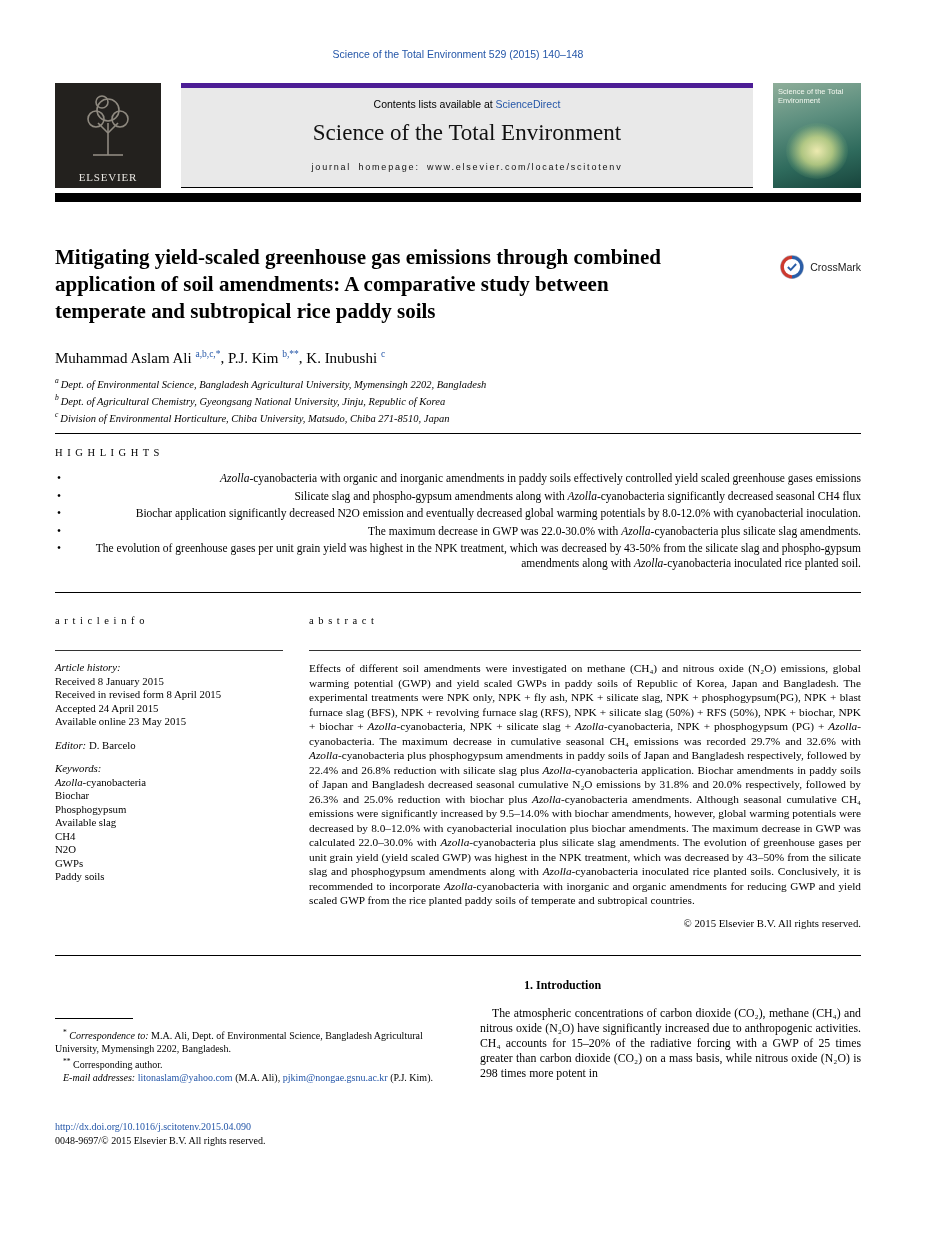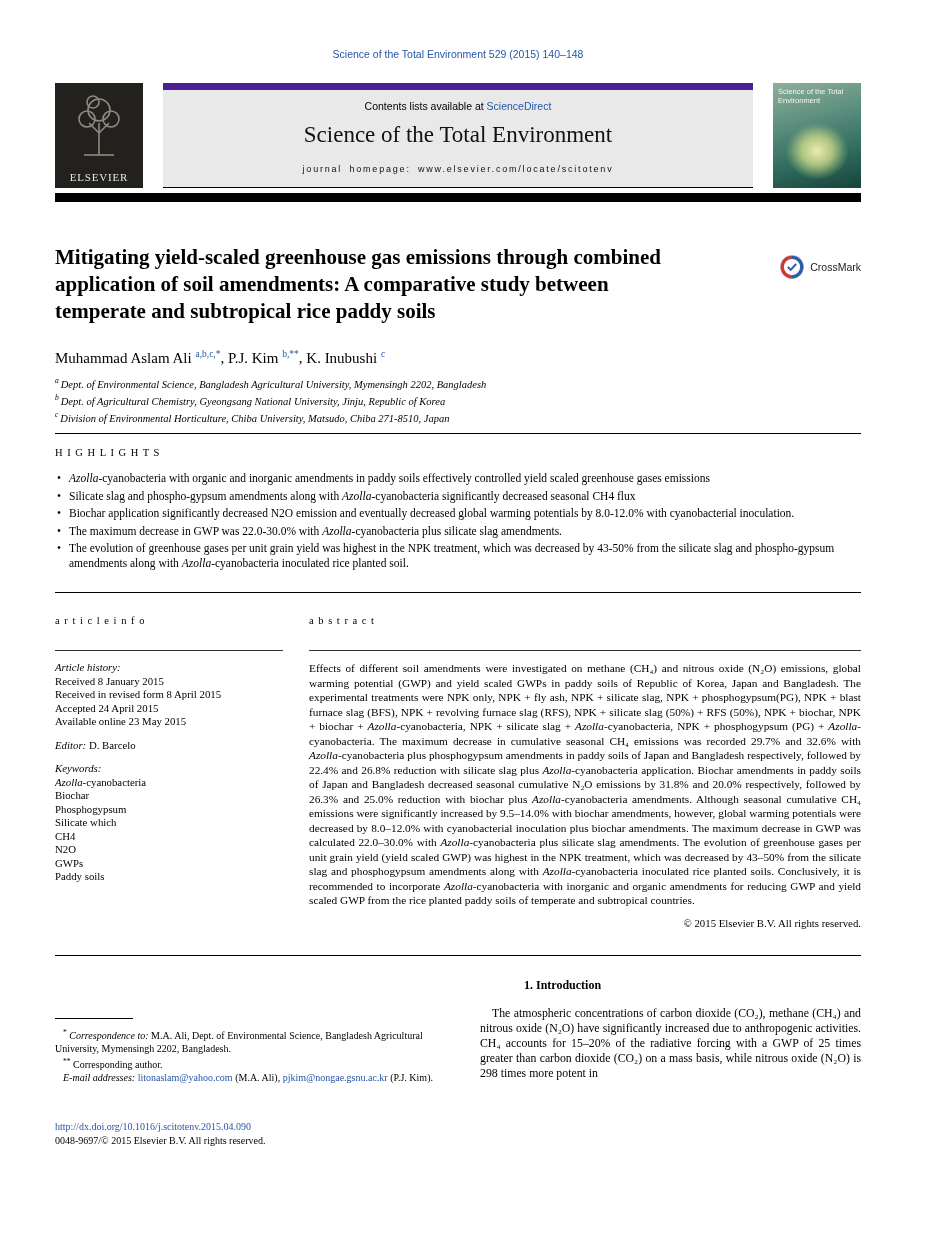--- a/index.html
+++ b/index.html
@@ -6,26 +6,26 @@
   .page{position:relative;width:925px;height:1234px;background:#fff;overflow:hidden;
         font-family:"Liberation Serif","DejaVu Serif",serif;color:#000;}
   .inner{padding:0 64px 0 55px;}
   .link{color:var(--link-blue,#2456a8);text-decoration:none;cursor:pointer;}
   .italic{font-style:italic;}
 
   .citation{padding-top:48px;text-align:center;font-family:"Liberation Sans","DejaVu Sans",sans-serif;
             font-size:10.5px;color:var(--link-blue,#2456a8);}
 
   .header-band{display:flex;margin-top:23px;height:105px;}
-  .elsevier-box{width:88px;height:105px;background:#23211e;display:flex;flex-direction:column;
+  .elsevier-box{width:106px;height:105px;background:#23211e;display:flex;flex-direction:column;
                 align-items:center;justify-content:flex-end;}
   .elsevier-tree{flex:1;display:flex;align-items:center;justify-content:center;}
   .elsevier-word{color:#e8e6e1;font-size:11px;letter-spacing:.8px;padding-bottom:5px;}
   .center-box{flex:1;margin:0 20px;background:var(--masthead-gray,#e9e9e9);
-              border-top:7px solid #4c1d95;border-bottom:1px solid #000;text-align:center;}
+              border-top:5px solid #4c1d95;border-bottom:1px solid #000;text-align:center;}
   .contents-line{margin-top:10px;font-family:"Liberation Sans","DejaVu Sans",sans-serif;font-size:10.5px;}
   .journal-title{margin-top:10px;font-size:23px;color:#111;}
   .homepage-line{margin-top:16px;font-family:Liberation Sans, sans-serif;
                  font-size:9px;letter-spacing:1.8px;word-spacing:3px;color:#111;display:inline-block;}
   .cover-box{width:88px;height:105px;position:relative;overflow:hidden;
              background:linear-gradient(165deg,#8fae9a 0%,#5d8f7f 35%,#2e6a5c 70%,#17433b 100%);}
   .cover-title{position:absolute;top:4px;left:5px;right:4px;color:#f2f7ef;
                font-family:"Liberation Sans","DejaVu Sans",sans-serif;font-size:7.5px;line-height:9px;text-align:left;}
   .cover-glow{position:absolute;left:13px;top:40px;width:62px;height:56px;border-radius:50%;
               background:radial-gradient(ellipse at center,rgba(246,240,180,.95) 0%,rgba(214,225,140,.75) 35%,rgba(120,170,120,.25) 65%,rgba(0,0,0,0) 75%);}
@@ -41,21 +41,21 @@
   .affiliations{margin-top:7px;font-size:10.5px;font-style:italic;line-height:13.5px;}
   .affiliations sup{font-size:7.5px;margin-right:2px;}
 
   .rule{border:none;border-top:1px solid #000;margin:0;}
   .rule-1{margin-top:8px;}
   .rule-2{margin-top:22px;}
   .rule-3{margin-top:26px;}
 
   .sec-heading{margin-top:13px;font-size:10.5px;letter-spacing:1px;}
   .hl-list{margin:13px 0 0;padding:0 0 0 2px;list-style:none;font-size:11.5px;line-height:14.5px;}
-  .hl-list li{margin-bottom:3px;padding-left:12px;position:relative;}
+  .hl-list li{margin-bottom:3px;padding-left:12px;position:relative;text-align:right;}
   .hl-list li::before{content:"•";position:absolute;left:0;}
 
   .cols{display:flex;margin-top:22px;}
   .left-col{width:228px;flex:none;}
   .right-col{flex:1;margin-left:26px;}
   .col-heading{font-size:10.5px;letter-spacing:1px;border-bottom:1px solid #333;padding-bottom:24px;margin-bottom:10px;}
   .info-line{font-size:10.8px;line-height:13.5px;}
   .info-gap{height:10px;}
   .abstract-body{margin:0;font-size:11.3px;line-height:14.5px;text-align:justify;}
   .copyright{margin-top:9px;font-size:10.8px;text-align:right;}
@@ -165,21 +165,21 @@
         <div class="info-gap"></div>
         <div class="info-line">
           <span class="italic">Editor:</span>
           <span>D. Barcelo</span>
         </div>
         <div class="info-gap"></div>
         <div class="info-line italic">Keywords:</div>
         <div class="info-line"><em>Azolla</em><span>-cyanobacteria</span></div>
         <div class="info-line"><span>Biochar</span></div>
         <div class="info-line"><span>Phosphogypsum</span></div>
-        <div class="info-line"><span>Silicate which</span></div>
+        <div class="info-line"><span>Available slag</span></div>
         <div class="info-line"><span>CH4</span></div>
         <div class="info-line"><span>N2O</span></div>
         <div class="info-line"><span>GWPs</span></div>
         <div class="info-line"><span>Paddy soils</span></div>
       </div>
 
       <div class="right-col">
         <div class="col-heading">a b s t r a c t</div>
         <p class="abstract-body"><span>Effects of different soil amendments were investigated on methane (CH₄) and nitrous oxide (N₂O) emissions, global warming potential (GWP) and yield scaled GWPs in paddy soils of Republic of Korea, Japan and Bangladesh. The experimental treatments were NPK only, NPK + fly ash, NPK + silicate slag, NPK + phosphogypsum(PG), NPK + blast furnace slag (BFS), NPK + revolving furnace slag (RFS), NPK + silicate slag (50%) + RFS (50%), NPK + biochar, NPK + biochar + </span><em>Azolla</em><span>-cyanobacteria, NPK + silicate slag + </span><em>Azolla</em><span>-cyanobacteria, NPK + phosphogypsum (PG) + </span><em>Azolla</em><span>-cyanobacteria. The maximum decrease in cumulative seasonal CH₄ emissions was recorded 29.7% and 32.6% with </span><em>Azolla</em><span>-cyanobacteria plus phosphogypsum amendments in paddy soils of Japan and Bangladesh respectively, followed by 22.4% and 26.8% reduction with silicate slag plus </span><em>Azolla</em><span>-cyanobacteria application. Biochar amendments in paddy soils of Japan and Bangladesh decreased seasonal cumulative N₂O emissions by 31.8% and 20.0% respectively, followed by 26.3% and 25.0% reduction with biochar plus </span><em>Azolla</em><span>-cyanobacteria amendments. Although seasonal cumulative CH₄ emissions were significantly increased by 9.5–14.0% with biochar amendments, however, global warming potentials were decreased by 8.0–12.0% with cyanobacterial inoculation plus biochar amendments. The maximum decrease in GWP was calculated 22.0–30.0% with </span><em>Azolla</em><span>-cyanobacteria plus silicate slag amendments. The evolution of greenhouse gases per unit grain yield (yield scaled GWP) was highest in the NPK treatment, which was decreased by 43–50% from the silicate slag and phosphogypsum amendments along with </span><em>Azolla</em><span>-cyanobacteria inoculated rice planted soils. Conclusively, it is recommended to incorporate </span><em>Azolla</em><span>-cyanobacteria with inorganic and organic amendments for reducing GWP and yield scaled GWP from the rice planted paddy soils of temperate and subtropical countries.</span></p>
         <div class="copyright">© 2015 Elsevier B.V. All rights reserved.</div>

